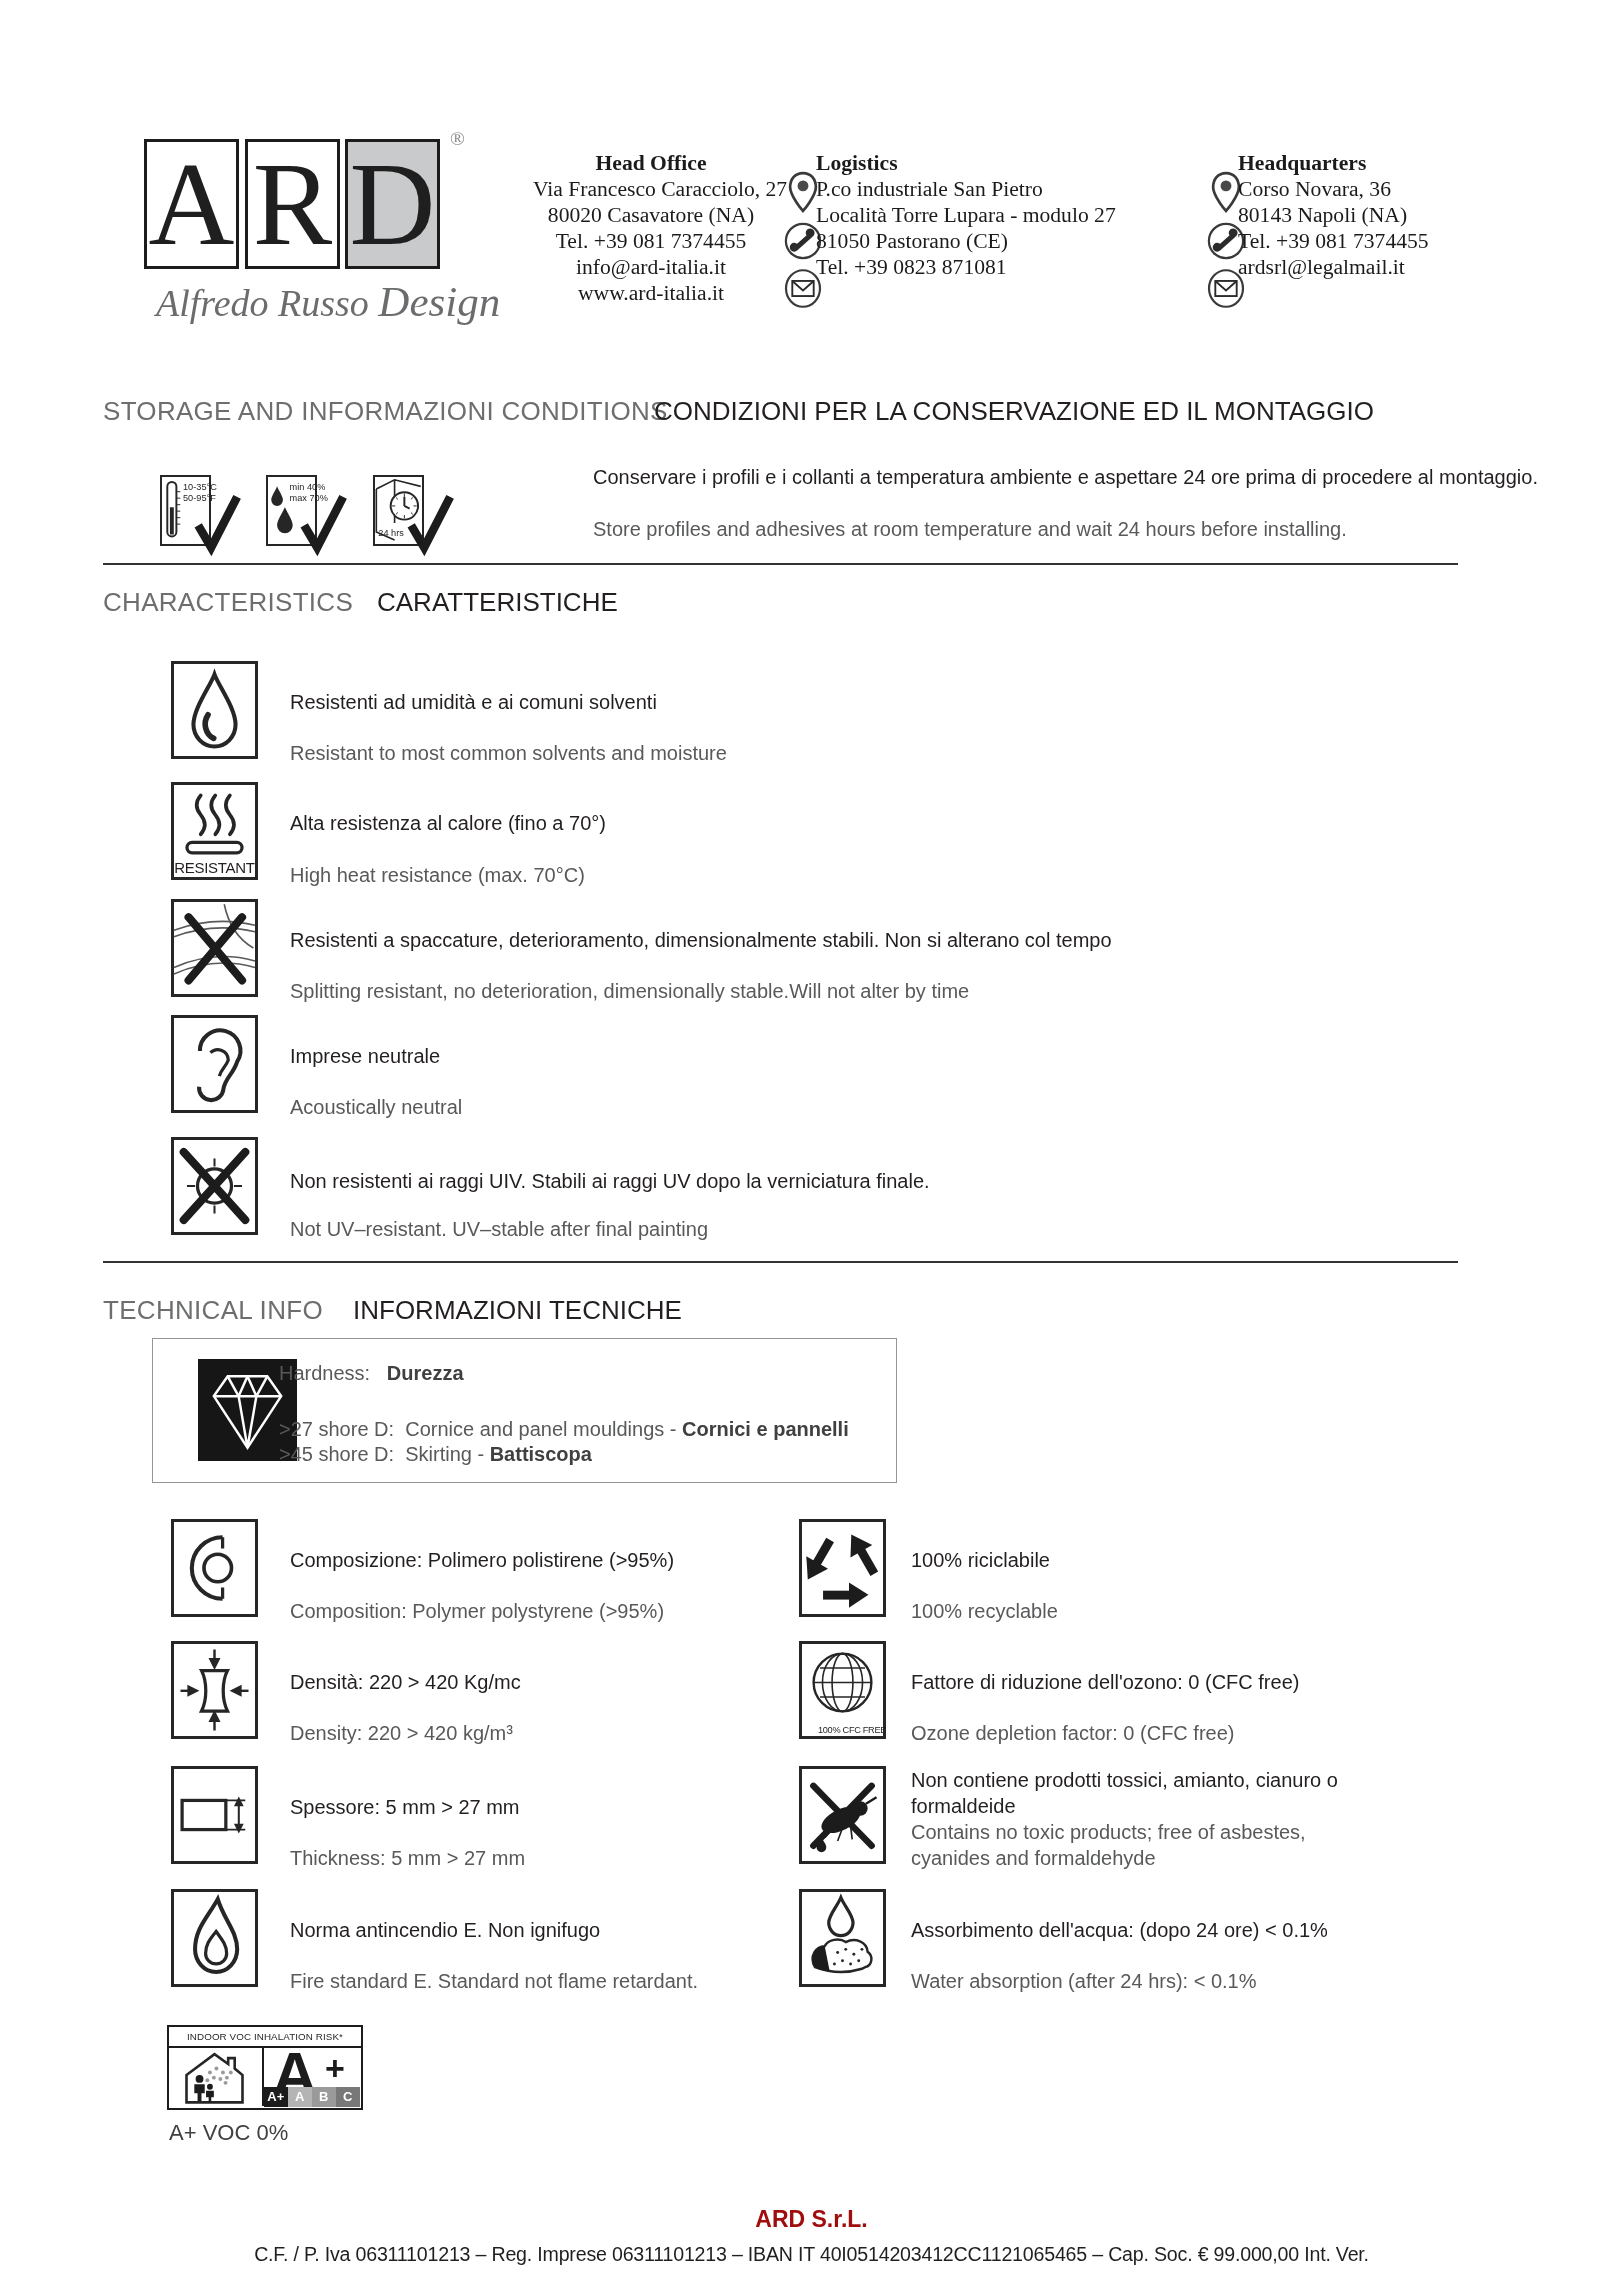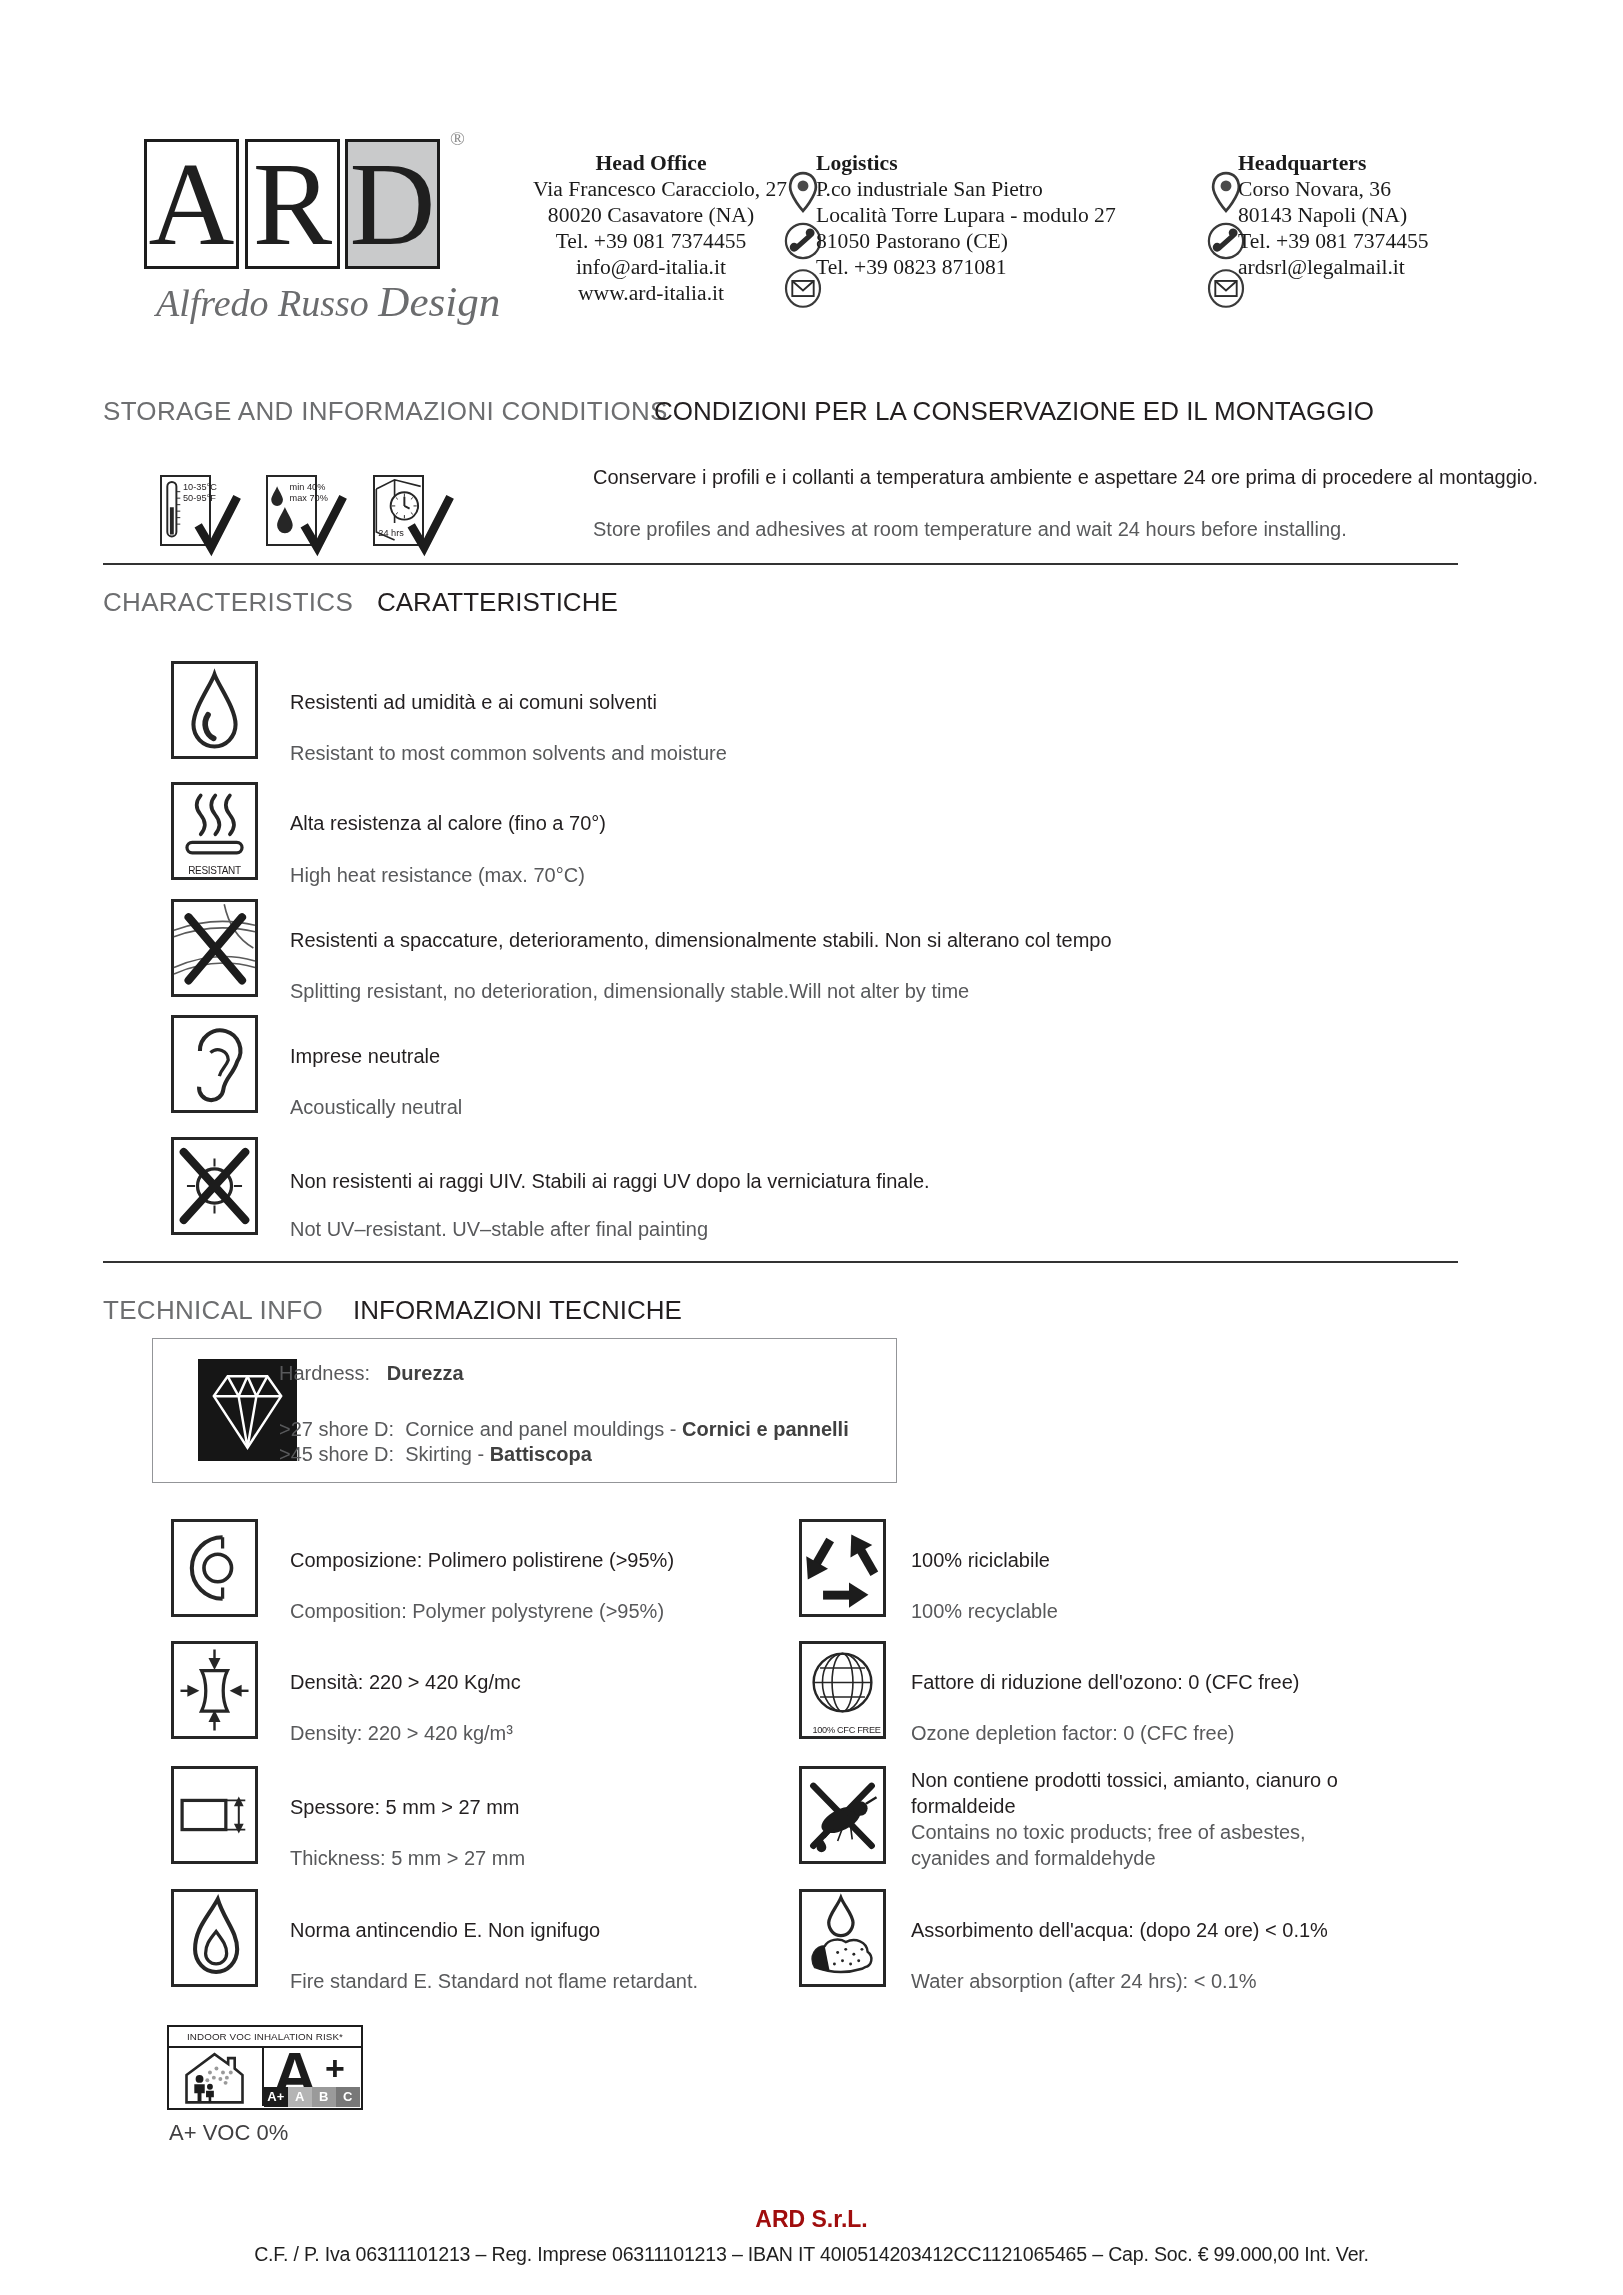--- a/index.html
+++ b/index.html
@@ -53,23 +53,23 @@
   .vc2{left:143px;background:#9a9a9a}
   .vc3{left:167px;background:#787878}
   #voc-below{position:absolute;left:169px;top:2120px;font-size:22px;color:#414042;white-space:nowrap}
   #voc-desc{position:absolute;left:393px;top:2082px;font-size:20px;color:#58595b;white-space:nowrap}
   
   #footer-company{position:absolute;left:0;top:2206px;width:100%;text-align:center;
                   font-size:23px;font-weight:700;color:#a00d0d}
   #footer-line{position:absolute;left:0;top:2243px;width:100%;text-align:center;font-size:19.6px;color:#1f1f1f;
                letter-spacing:-0.2px}
   svg{overflow:visible}
-  .resist-label{position:absolute;left:0;bottom:1.3px;width:100%;text-align:center;font-size:10px;
+  .resist-label{position:absolute;left:0;bottom:1.3px;width:100%;text-align:center;font-size:15px;
                 letter-spacing:-0.3px;color:#231f20}
-  .cfc-label{position:absolute;left:4px;bottom:1.3px;width:100%;text-align:center;font-size:9.2px;
+  .cfc-label{position:absolute;left:16px;bottom:1.3px;width:100%;font-size:9.2px;
              letter-spacing:-0.3px;color:#231f20;white-space:nowrap}
 </style>
 </head>
 <body>
 
 <div id="page">
 
   <div>
     <div class="logo-box" style="left:144px">A</div>
     <div class="logo-box" style="left:245px">R</div>

